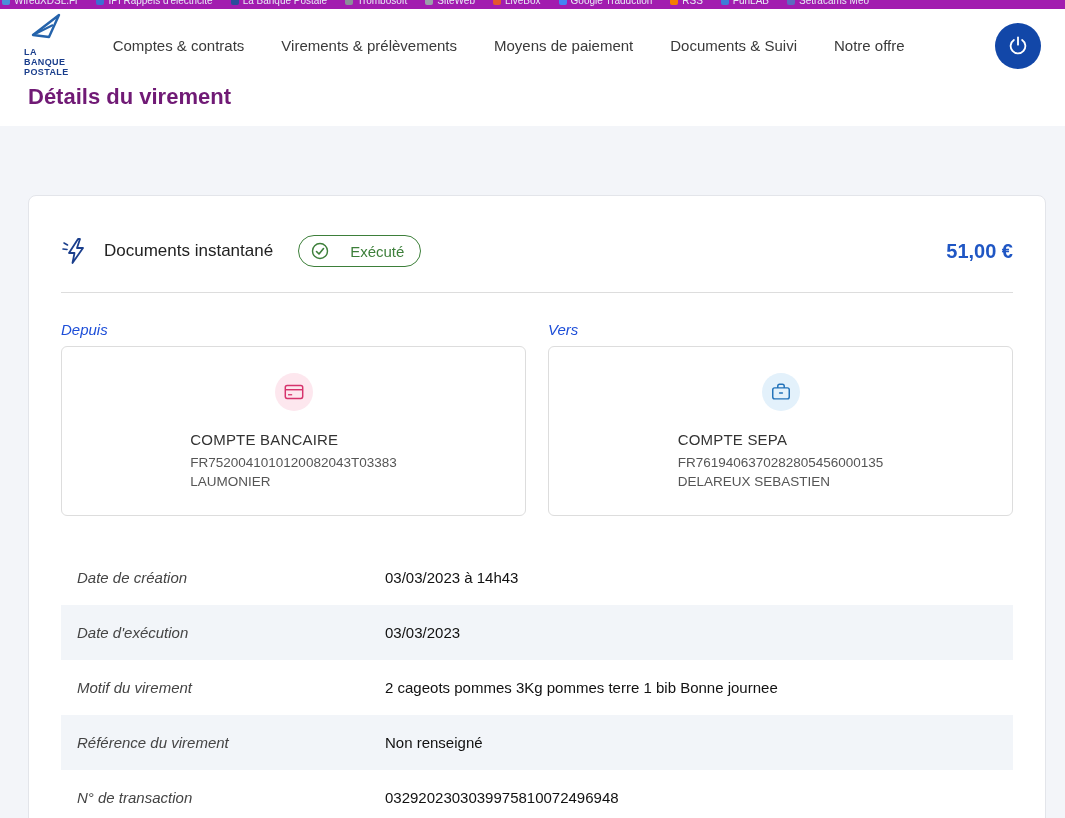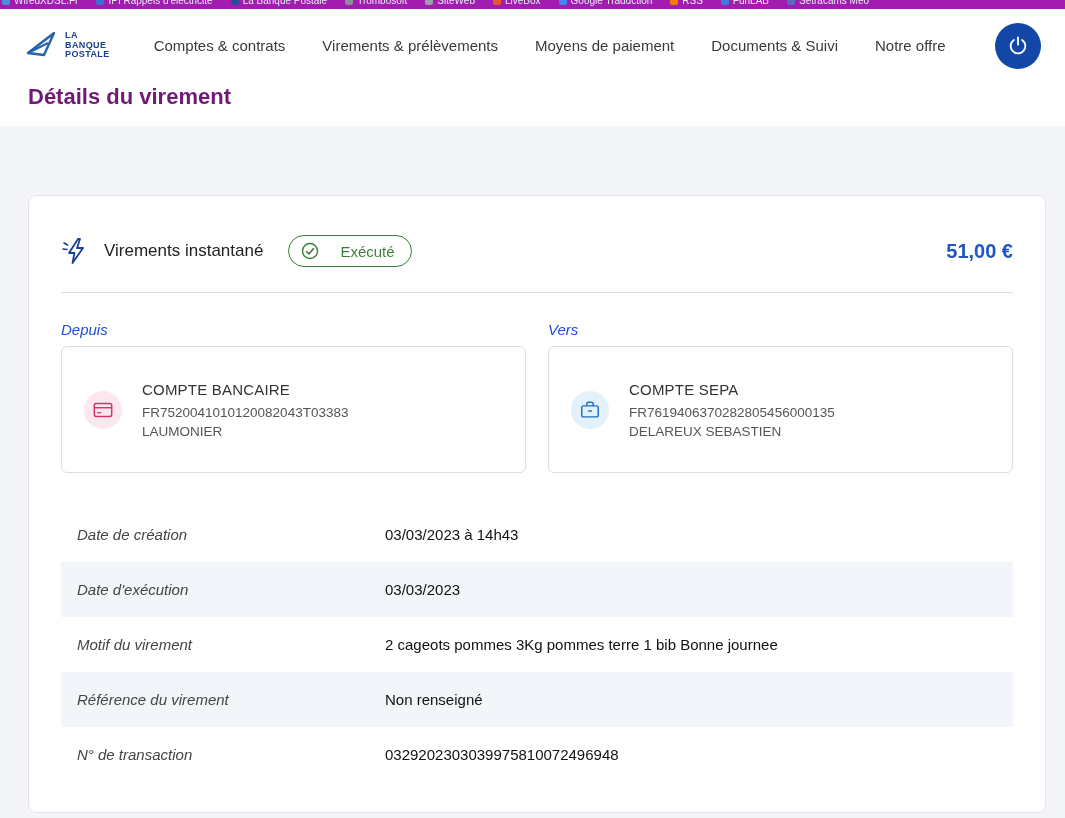--- a/index.html
+++ b/index.html
@@ -8,21 +8,21 @@
 
   
   .bookmarks-bar { height:9px; background:#a21caf; overflow:hidden; position:relative; }
   .bookmarks-inner { position:absolute; top:-5px; left:2px; display:flex; gap:18px;
     white-space:nowrap; align-items:center; }
   .bookmark { display:flex; align-items:center; gap:4px; color:#e8ecf5; font-size:10px; cursor:pointer; }
   .bookmark .fav { width:8px; height:8px; border-radius:2px; display:inline-block; flex:0 0 auto; }
 
   
   .header { height:73px; background:#ffffff; display:flex; align-items:center; padding:0 24px; }
-  .logo { display:flex; align-items:center; gap:7px; margin-right:44px; cursor:pointer; }
+  .logo { display:flex; align-items:center; gap:7px; margin-right:44px; cursor:pointer;flex-direction:column; }
   .logo-text { color:#1a3e8c; font-weight:bold; font-size:9px; line-height:1.1; letter-spacing:.4px; }
   .nav { display:flex; gap:37px; align-items:center; }
   .nav-item { font-size:15px; color:#3a3a3a; cursor:pointer; }
   .logout { margin-left:auto; width:46px; height:46px; border-radius:50%; background:#1247a8;
     display:flex; align-items:center; justify-content:center; cursor:pointer; border:none; }
 
   
   .title-band { background:#ffffff; padding:2px 28px 16px; }
   .page-title { font-size:22px; font-weight:bold; color:#701a75; }
 
@@ -35,21 +35,21 @@
   .transfer-type { font-size:17px; color:#222222; }
   .status-badge { display:flex; align-items:center; gap:21px; border:1px solid #3d7f3a;
     border-radius:20px; padding:6px 16px 6px 12px; color:#3d7f3a; font-size:15px; margin-left:12px; }
   .amount { margin-left:auto; font-size:20px; font-weight:600; color:#1f56c4; }
 
   .divider { border:none; border-top:1px solid #dddddd; margin:18px 0 28px; }
 
   .accounts { display:grid; grid-template-columns:1fr 1fr; gap:22px; }
   .acc-label { font-style:italic; color:#1d4ed8; font-size:15px; margin-bottom:8px; }
   .acc-box { border:1px solid #dddddd; border-radius:6px; padding:26px 22px;
-    display:flex; align-items:center; gap:20px; min-height:127px; background:#fff; }
+    display:flex; align-items:center; gap:20px; min-height:127px; background:#fff;flex-direction:column; }
   .acc-icon { width:38px; height:38px; border-radius:50%; display:flex; align-items:center;
     justify-content:center; flex:0 0 auto; }
   .acc-icon.from { background:#fde7ee; }
   .acc-icon.to { background:#e3f1fb; }
   .acc-name { font-size:15px; color:#333333; margin-bottom:7px; letter-spacing:.2px; }
   .acc-iban { font-size:13.5px; color:#555555; margin-bottom:4px; }
   .acc-holder { font-size:13.5px; color:#555555; }
 
   .details { margin-top:34px; }
   .detail-row { display:flex; align-items:center; min-height:55px; padding:10px 16px; }
@@ -138,21 +138,21 @@
 
 <div class="page-bg">
   <section class="card">
 
     <div class="card-head">
       <svg width="30" height="30" viewBox="0 0 30 30">
         <polygon points="17,3 8,17 13.5,17 11.5,27 22,12 16,12 19,3" fill="none" stroke="#1a3e8c" stroke-width="1.8" stroke-linejoin="round"></polygon>
         <line x1="3" y1="7" x2="6.5" y2="9" stroke="#1a3e8c" stroke-width="1.6" stroke-linecap="round"></line>
         <line x1="2" y1="13" x2="6" y2="13.5" stroke="#1a3e8c" stroke-width="1.6" stroke-linecap="round"></line>
       </svg>
-      <span class="transfer-type">Virements instantané</span>
+      <span class="transfer-type">Documents instantané</span>
       <span class="status-badge">
         <svg width="18" height="18" viewBox="0 0 18 18">
           <circle cx="9" cy="9" r="7.5" fill="none" stroke="#3d7f3a" stroke-width="1.4"></circle>
           <polyline points="5.5,9.5 8,12 12.5,6.5" fill="none" stroke="#3d7f3a" stroke-width="1.6" stroke-linecap="round" stroke-linejoin="round"></polyline>
         </svg>
         <span>Exécuté</span>
       </span>
       <span class="amount">51,00 €</span>
     </div>
 

